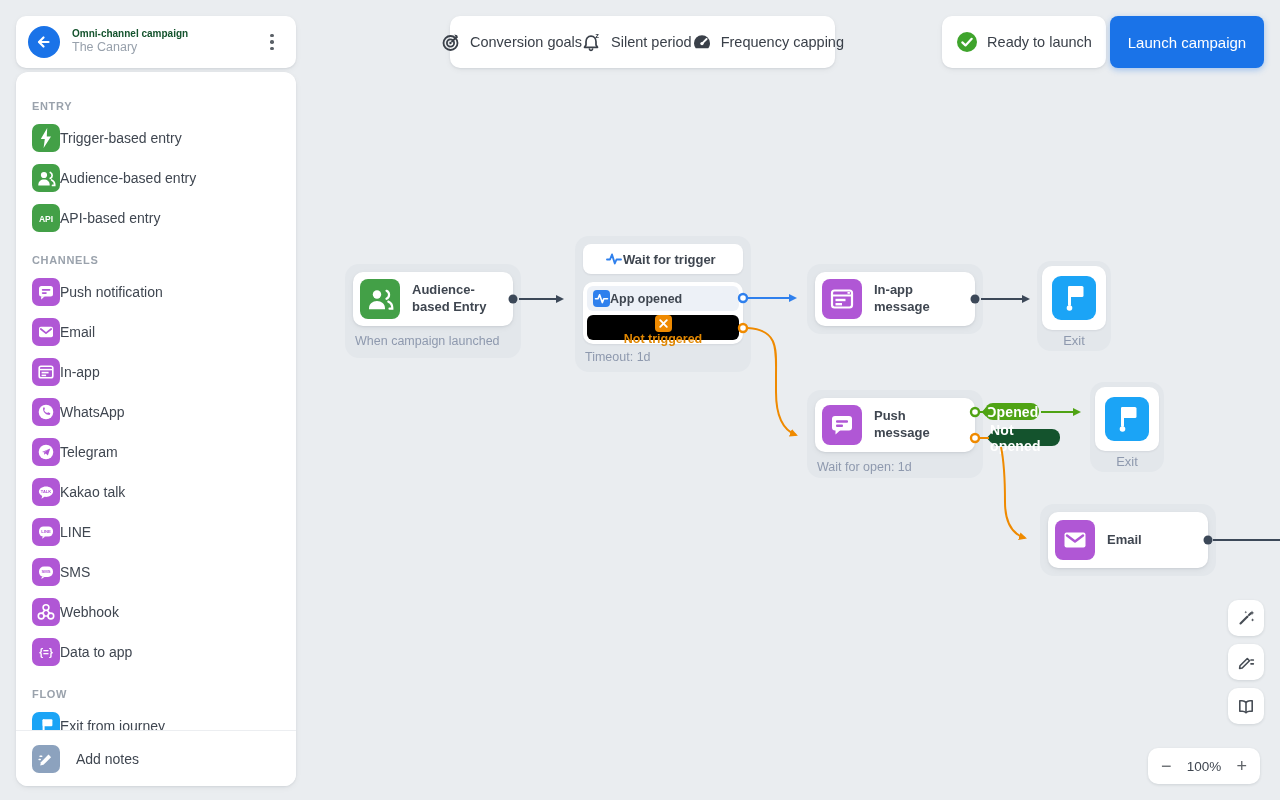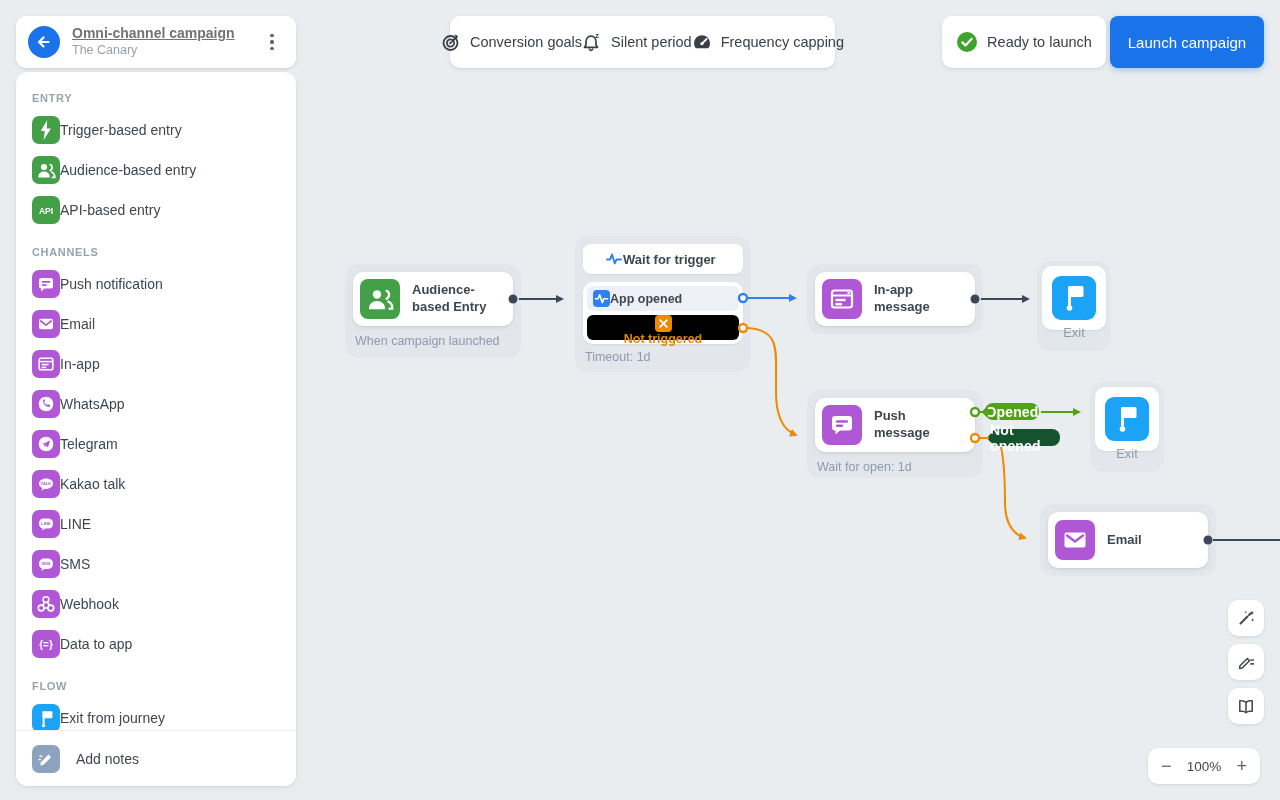--- a/index.html
+++ b/index.html
@@ -13,21 +13,21 @@
     background:#fff; border-radius:10px;
     box-shadow:0 1px 2px rgba(20,30,45,.08), 0 2px 6px rgba(20,30,45,.05);
   }
 
   
   .hdr { position:absolute; left:16px; top:16px; width:280px; height:52px;
          display:flex; align-items:center; padding:0 12px 0 12px; }
   .back-btn { width:32px; height:32px; border-radius:50%; background:#1A73E8;
               display:flex; align-items:center; justify-content:center; flex:0 0 auto; cursor:pointer; }
   .hdr-text { flex:1; margin-left:12px; min-width:0; }
-  .hdr-title { font-size:14px; font-weight:700; color:#737373; line-height:1.25;text-decoration:underline; }
+  .hdr-title { font-size:10px; font-weight:700; color:#14532d; line-height:1.25; }
   .hdr-sub { font-size:12.5px; color:#98A1AC; line-height:1.25; }
   .kebab { width:24px; height:24px; display:flex; flex-direction:column; gap:3px;
            align-items:center; justify-content:center; cursor:pointer; }
   .kebab i { width:3.5px; height:3.5px; border-radius:50%; background:#5A6067; }
 
   
   .toolbar { position:absolute; left:450px; top:16px; width:385px; height:52px;
              display:flex; align-items:center; justify-content:center; padding:0 26px; }
   .tb-item { display:flex; align-items:center; gap:9px; font-size:14.5px; font-weight:500;
              color:#3A4049; cursor:pointer; white-space:nowrap; }
@@ -36,21 +36,21 @@
                  font-size:14.5px; font-weight:500; color:#3A4049; }
   .launch-btn { position:absolute; left:1110px; top:16px; width:154px; height:52px;
                 background:#1A73E8; border:none; border-radius:8px; color:#fff;
                 font-size:15px; font-weight:500; cursor:pointer;
                 font-family:"Liberation Sans",sans-serif;
                 box-shadow:0 2px 6px rgba(26,115,232,.35); }
 
   
   .sidebar { position:absolute; left:16px; top:72px; width:280px; height:714px;
              border-radius:12px; display:flex; flex-direction:column; overflow:hidden; }
-  .sb-list { flex:1; overflow:hidden; padding-top:12px; }
+  .sb-list { flex:1; overflow:hidden; padding-top:20px; }
   .sb-sec { font-size:11px; font-weight:700; letter-spacing:.06em; color:#9AA2AC;
             margin:16px 16px 6px; }
   .sb-sec.first { margin-top:8px; }
   .sb-item { height:40px; display:flex; align-items:center; padding-left:16px;
              font-size:14px; color:#3F4650; cursor:pointer; }
   .ic { width:28px; height:28px; border-radius:7px; display:flex; align-items:center;
         justify-content:center; flex:0 0 auto; }
   .ic-green { background:#43A047; }
   .ic-purple { background:#B057D5; }
   .ic-blue { background:#1BA4F6; }
@@ -84,21 +84,21 @@
   .bic-orange { background:#EF8A00; }
   .branch span { font-size:12.5px; font-weight:600; }
   .branch-ok span { color:#3F4650; }
   .branch-no span { color:#E08600; }
 
   .exit-card { position:absolute; left:5px; top:5px; width:64px; height:64px; background:#fff;
                border-radius:10px; box-shadow:0 1px 2px rgba(20,30,45,.08);
                display:flex; align-items:center; justify-content:center; cursor:pointer; }
   .exit-flag { width:44px; height:44px; border-radius:9px; background:#1BA4F6;
                display:flex; align-items:center; justify-content:center; }
-  .exit-label { position:absolute; top:64px; left:0; width:100%; text-align:center;
+  .exit-label { position:absolute; top:72px; left:0; width:100%; text-align:center;
                 font-size:13px; color:#8E99AE; }
 
   .badge { position:absolute; height:17px; border-radius:8px; color:#fff; font-size:14px;
            font-weight:700; display:flex; align-items:center; justify-content:center;
            cursor:pointer; letter-spacing:.01em; }
   .badge::before { content:""; position:absolute; left:-2.5px; top:50%; width:7px; height:7px;
                    background:inherit; transform:translateY(-50%) rotate(45deg); border-radius:1.5px; }
   .badge-green { background:#4FA314; left:985px; top:403px; width:54px; }
   .badge-orange { background:#14532d; left:990px; top:429px; width:70px; }
 

